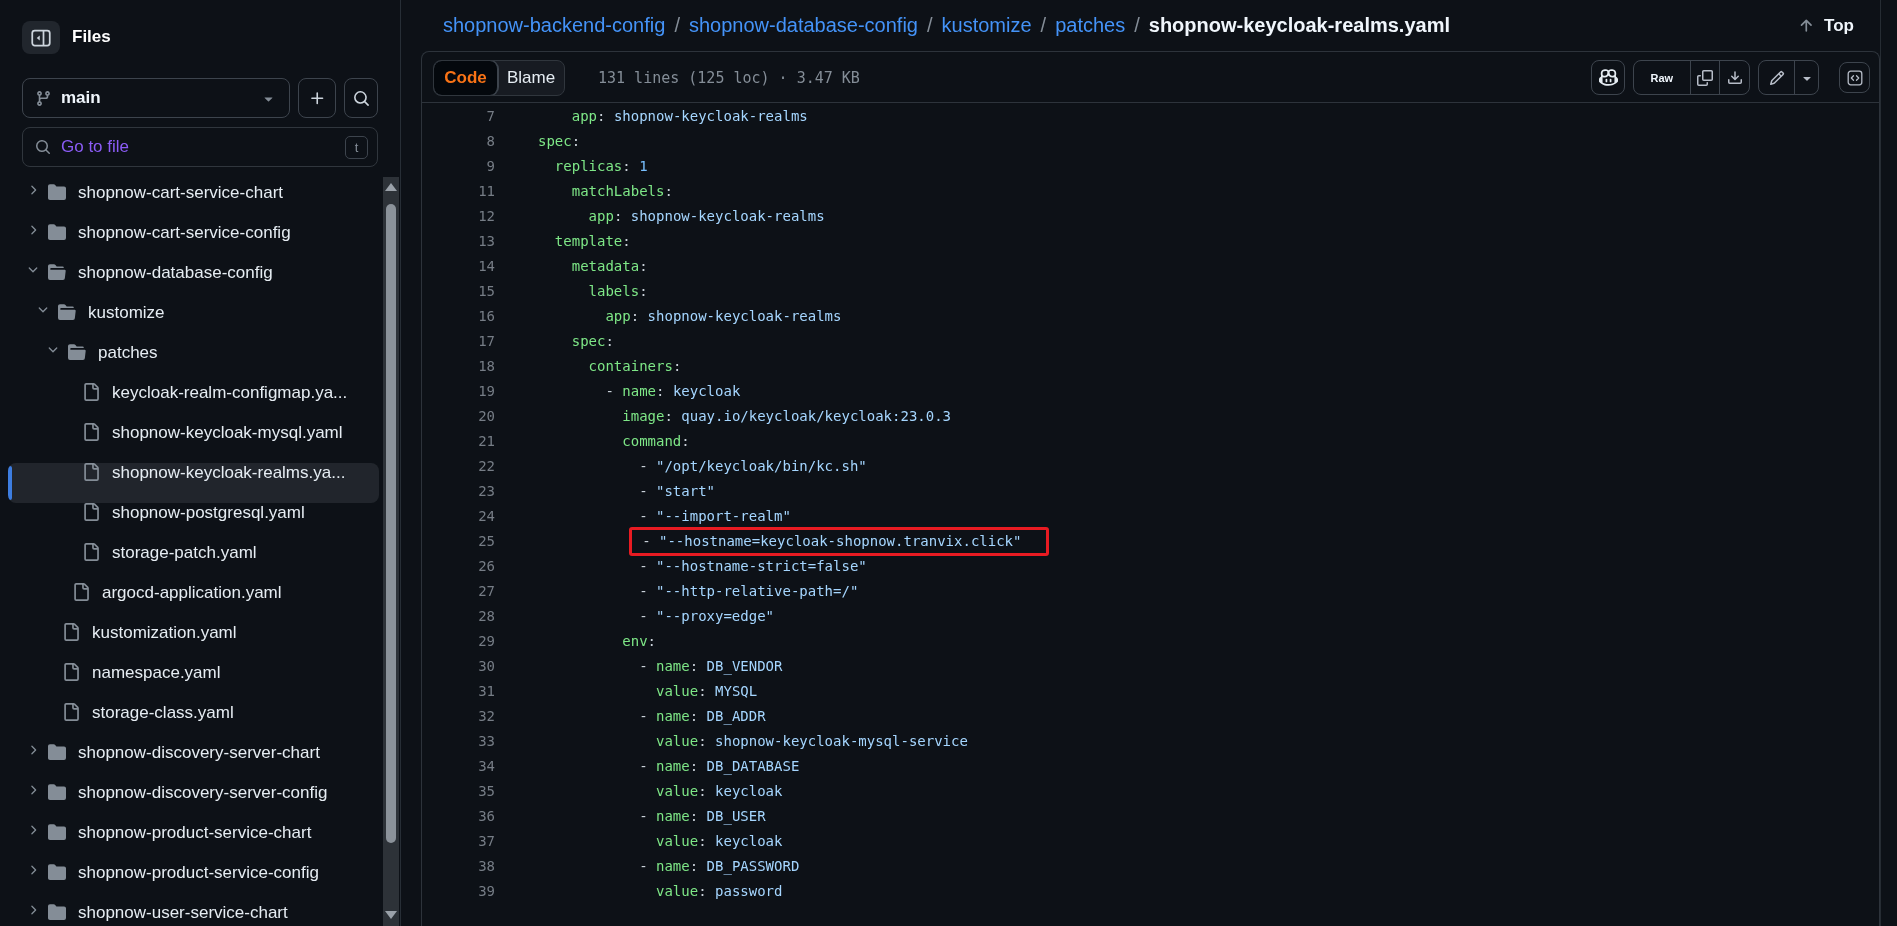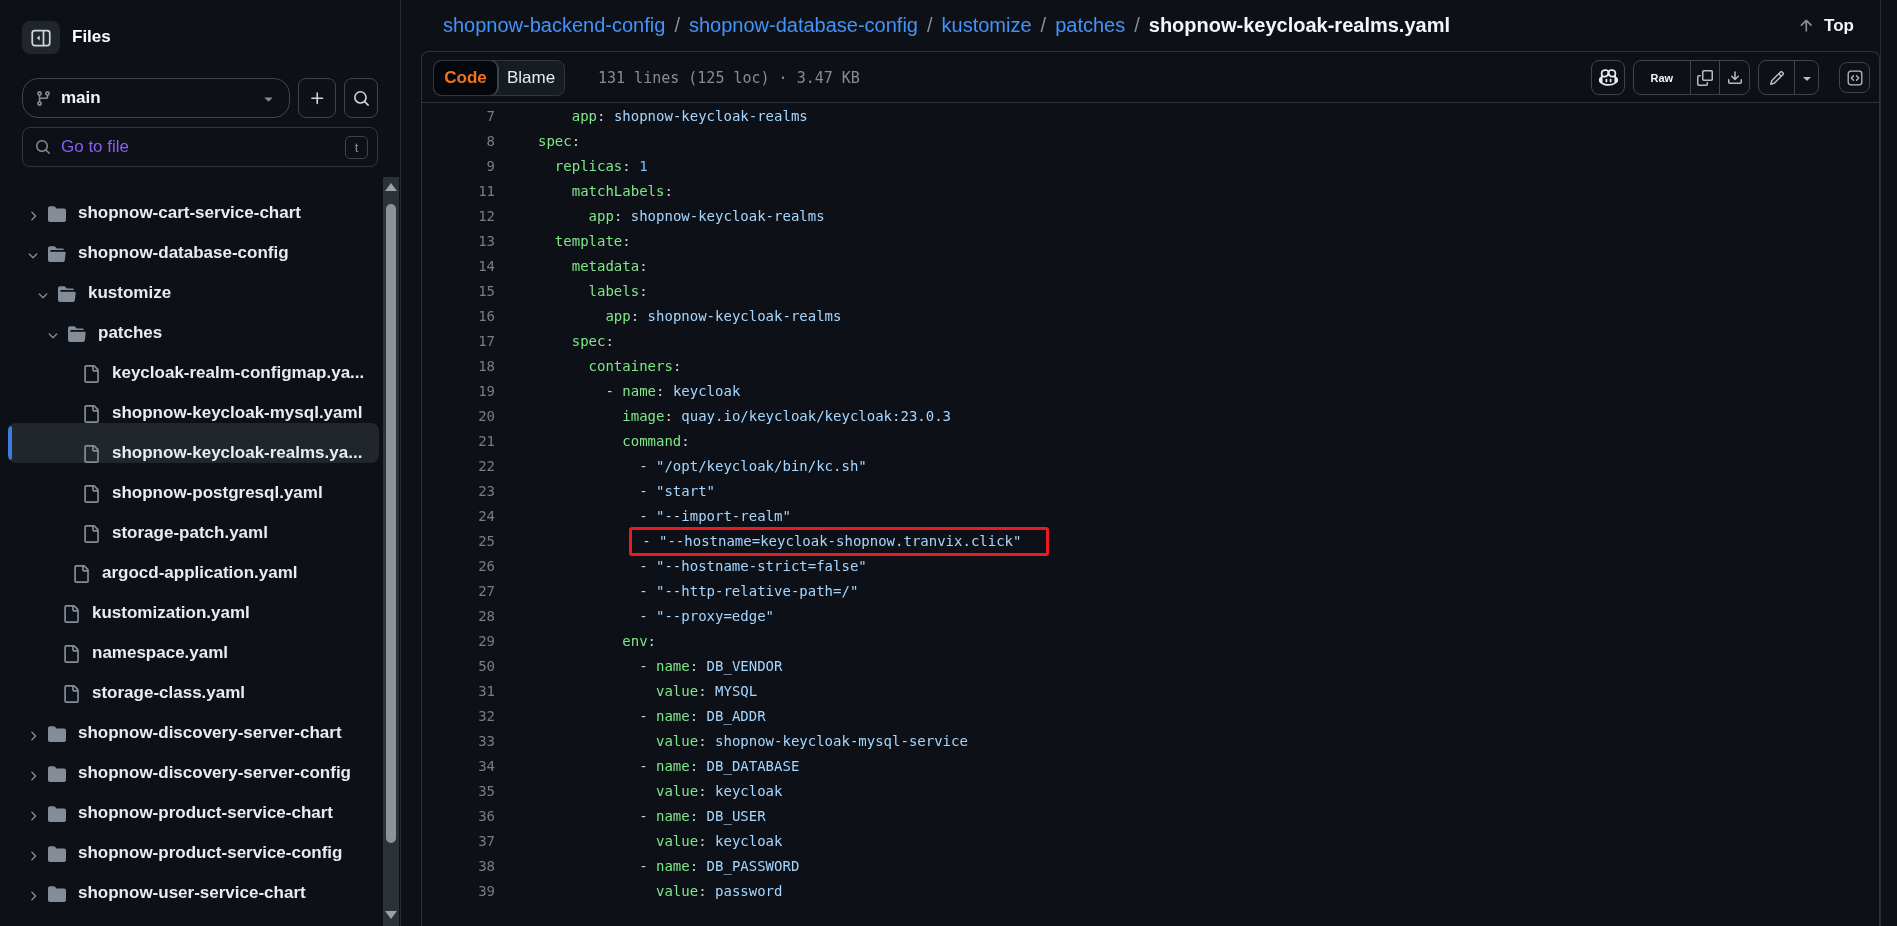--- a/index.html
+++ b/index.html
@@ -11,38 +11,38 @@
   }
   svg { display:block; }
 
   
   #sidebar { position:absolute; left:0; top:0; width:401px; height:926px;
              border-right:1px solid #272e36; background:#0d1117; }
   .files-btn { position:absolute; left:22px; top:21px; width:38px; height:33px;
                background:#21262d; border-radius:8px; display:flex; align-items:center; justify-content:center; cursor:pointer; }
   .files-title { position:absolute; left:72px; top:27px; font-size:17px; font-weight:700; color:#ffffff; }
   .branch-select { position:absolute; left:22px; top:78px; width:268px; height:40px;
-                   border:1px solid #3d444d; border-radius:16px; display:flex; align-items:center;
+                   border:1px solid #3d444d; border-radius:8px; display:flex; align-items:center;
                    padding:0 12px; gap:9px; cursor:pointer; }
   .branch-label { font-size:17px; font-weight:700; color:#f0f6fc; }
   .branch-caret { margin-left:auto; }
   .sq-btn { position:absolute; top:78px; height:40px; border:1px solid #3d444d; border-radius:8px;
             display:flex; align-items:center; justify-content:center; cursor:pointer; }
   #plus-btn { left:298px; width:38px; }
   #search-btn { left:344px; width:34px; }
   .goto-input { position:absolute; left:22px; top:127px; width:356px; height:40px;
                 border:1px solid #30363d; border-radius:8px; display:flex; align-items:center;
                 padding:0 9px 0 12px; gap:10px; cursor:text; }
   .goto-placeholder { font-size:17px; color:#8b5cf6; flex:1; }
   .goto-key { width:23px; height:23px; border:1px solid #3d444d; border-radius:5px;
               font-size:13px; color:#848d97; display:flex; align-items:center; justify-content:center; }
 
   #file-tree { position:absolute; left:0; top:183px; width:401px; }
-  .tree-row { height:40px; margin:0 22px 0 8px; border-radius:8px; display:flex; align-items:flex-end;
-              position:relative; cursor:pointer; white-space:nowrap; overflow:hidden;font-weight:bold; }
+  .tree-row { height:40px; margin:0 22px 0 8px; border-radius:8px; display:flex; align-items:flex-start;
+              position:relative; cursor:pointer; white-space:nowrap; overflow:hidden; }
   .tree-row.selected { background:rgba(177,186,196,.12); }
   .tree-row.selected::before { content:""; position:absolute; left:0; top:3px; bottom:3px; width:4px;
               border-radius:3px; background:#3d7de0; }
   .tree-chevron { width:14px; display:flex; justify-content:center; margin-right:8px; flex:none; }
   .tree-spacer { width:26px; flex:none; }
   .tree-icon { width:18px; margin-right:12px; flex:none; }
   .tree-label { font-size:17px; color:#e6edf3; }
 
   
   #side-scroll { position:absolute; left:383px; top:177px; width:16px; height:749px; background:#2d3238; }
@@ -167,20 +167,33 @@
           <span class="tree-icon">
             <svg width="18" height="18" viewBox="0 0 16 16" fill="#848d97">
               <path d="M1.75 1A1.75 1.75 0 0 0 0 2.75v10.5C0 14.216.784 15 1.75 15h12.5A1.75 1.75 0 0 0 16 13.25v-8.5A1.75 1.75 0 0 0 14.25 3H7.5a.25.25 0 0 1-.2-.1l-.9-1.2C6.07 1.26 5.55 1 5 1Z"></path>
             </svg>
           </span>
           <span class="tree-label">shopnow-cart-service-chart</span>
         </div>
         <div class="tree-row" style="padding-left: 18px;">
           <span class="tree-chevron">
             <svg width="14" height="14" viewBox="0 0 16 16" fill="#848d97">
+              <path d="M6.22 3.22a.75.75 0 0 1 1.06 0l4.25 4.25a.75.75 0 0 1 0 1.06l-4.25 4.25a.751.751 0 0 1-1.042-.018.751.751 0 0 1-.018-1.042L9.94 8 6.22 4.28a.75.75 0 0 1 0-1.06Z"></path>
+            </svg>
+          </span>
+          <span class="tree-icon">
+            <svg width="18" height="18" viewBox="0 0 16 16" fill="#848d97">
+              <path d="M1.75 1A1.75 1.75 0 0 0 0 2.75v10.5C0 14.216.784 15 1.75 15h12.5A1.75 1.75 0 0 0 16 13.25v-8.5A1.75 1.75 0 0 0 14.25 3H7.5a.25.25 0 0 1-.2-.1l-.9-1.2C6.07 1.26 5.55 1 5 1Z"></path>
+            </svg>
+          </span>
+          <span class="tree-label">shopnow-cart-service-config</span>
+        </div>
+        <div class="tree-row" style="padding-left: 18px;">
+          <span class="tree-chevron">
+            <svg width="14" height="14" viewBox="0 0 16 16" fill="#848d97">
               <path d="M12.78 5.22a.749.749 0 0 1 0 1.06l-4.25 4.25a.749.749 0 0 1-1.06 0L3.22 6.28a.749.749 0 1 1 1.06-1.06L8 8.939l3.72-3.719a.749.749 0 0 1 1.06 0Z"></path>
             </svg>
           </span>
           <span class="tree-icon">
             <svg width="18" height="18" viewBox="0 0 16 16" fill="#848d97">
               <path d="M.513 1.513A1.75 1.75 0 0 1 1.75 1h3.5c.55 0 1.07.26 1.4.7l.9 1.2a.25.25 0 0 0 .2.1H13a1 1 0 0 1 1 1v.5H2.75a.75.75 0 0 0 0 1.5h11.978a1 1 0 0 1 .994 1.117L15 13.25A1.75 1.75 0 0 1 13.25 15H1.75A1.75 1.75 0 0 1 0 13.25V2.75c0-.464.184-.909.513-1.237Z"></path>
             </svg>
           </span>
           <span class="tree-label">shopnow-database-config</span>
         </div>
@@ -535,21 +548,21 @@
         </div>
         <div class="code-line">
           <div class="gutter">28</div>
           <div class="code-text"><span class="tk-d">            </span><span class="tk-d">- </span><span class="tk-s">"--proxy=edge"</span></div>
         </div>
         <div class="code-line">
           <div class="gutter">29</div>
           <div class="code-text"><span class="tk-d">          </span><span class="tk-k">env</span><span class="tk-d">:</span></div>
         </div>
         <div class="code-line">
-          <div class="gutter">50</div>
+          <div class="gutter">30</div>
           <div class="code-text"><span class="tk-d">            </span><span class="tk-d">- </span><span class="tk-k">name</span><span class="tk-d">: </span><span class="tk-s">DB_VENDOR</span></div>
         </div>
         <div class="code-line">
           <div class="gutter">31</div>
           <div class="code-text"><span class="tk-d">              </span><span class="tk-k">value</span><span class="tk-d">: </span><span class="tk-s">MYSQL</span></div>
         </div>
         <div class="code-line">
           <div class="gutter">32</div>
           <div class="code-text"><span class="tk-d">            </span><span class="tk-d">- </span><span class="tk-k">name</span><span class="tk-d">: </span><span class="tk-s">DB_ADDR</span></div>
         </div>

